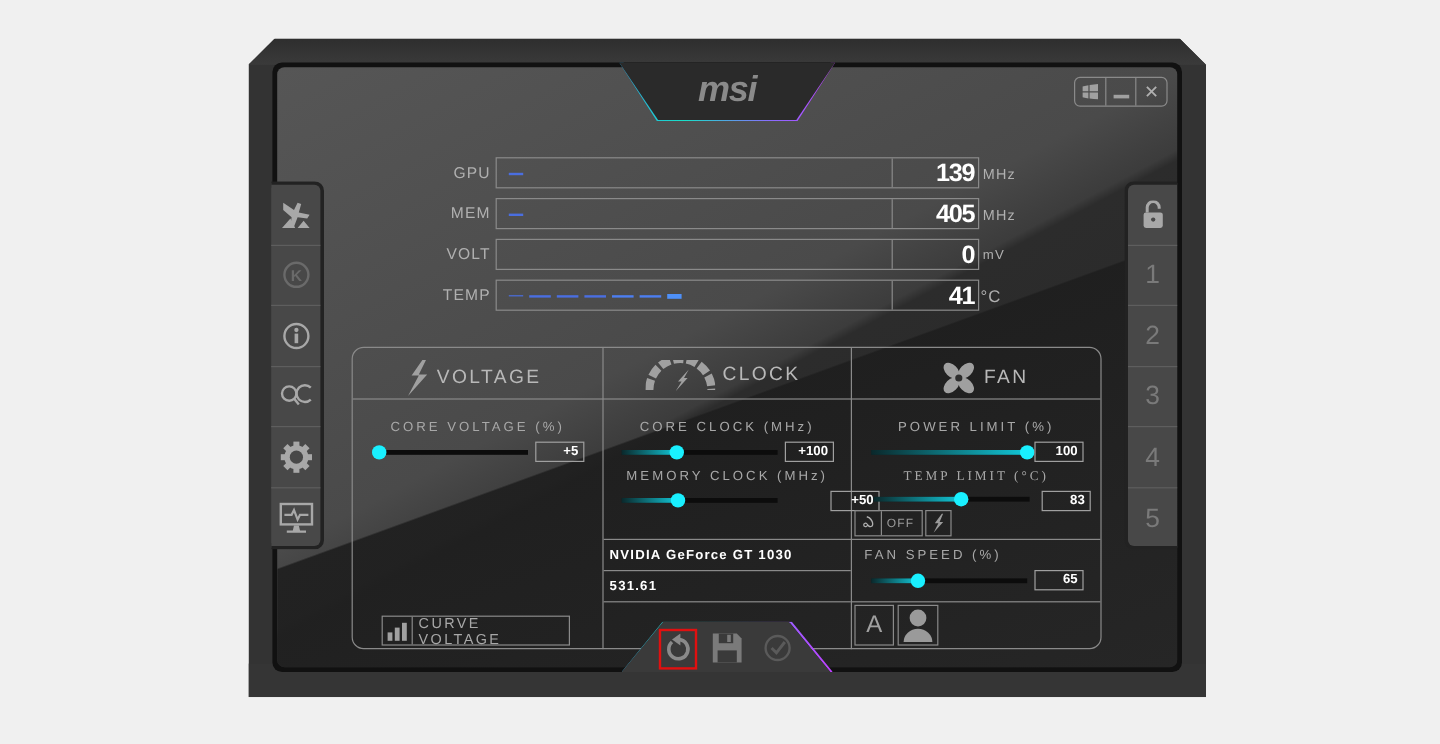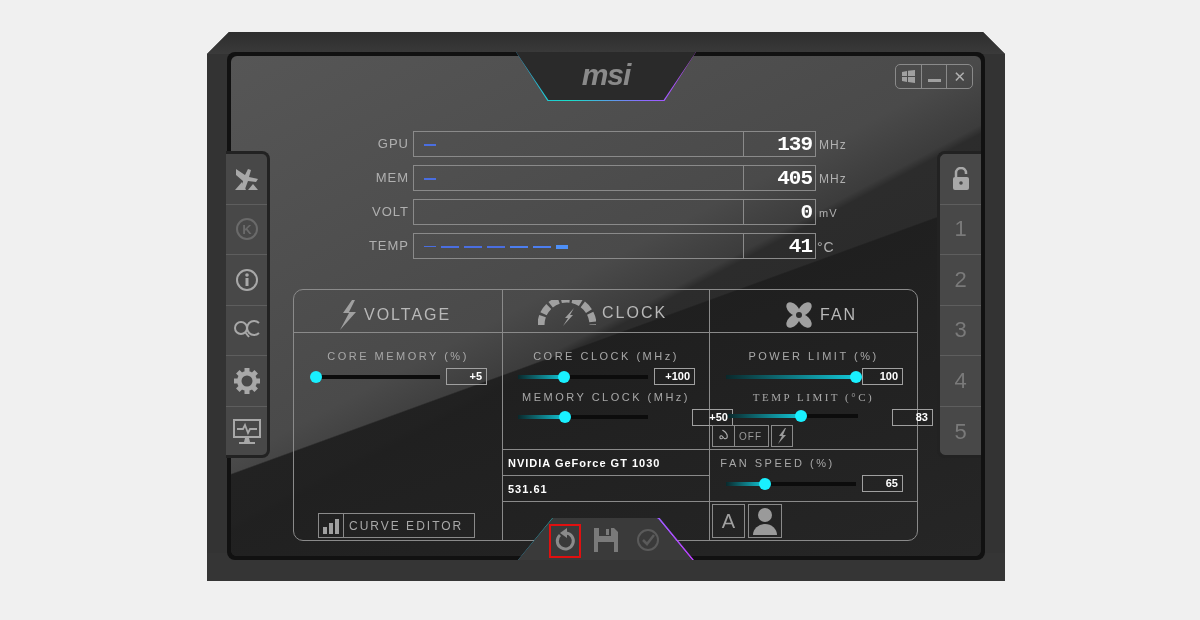--- a/index.html
+++ b/index.html
@@ -28,21 +28,21 @@
   .side { position:absolute; width:44px; background:#484848; border-radius:8px; border:3px solid #222; }
   .side-left { left:226px; top:151px; height:307px; border-left:none; border-radius:0 8px 8px 0;}
   .side-right { left:937px; top:151px; height:307px; border-right:none; border-radius:8px 0 0 8px;}
   .side .item { height:50.5px; display:flex; align-items:center; justify-content:center; border-bottom:1px solid #5e5e5e; color:#a0a0a0; }
   .side .item:last-child { border-bottom:none; }
   .side-right .item { font-family:"Liberation Sans",sans-serif; font-size:22px; color:#7a7a7a; }
 
   .mon-label { position:absolute; width:70px; text-align:right; color:#b0b0b0; font-size:13px; letter-spacing:1px; font-family:"Liberation Sans",sans-serif; }
   .mon-bar { position:absolute; left:413px; width:403px; height:26px; border:1px solid #8a8a8a; }
   .mon-bar .sep { position:absolute; left:329px; top:0; bottom:0; width:1px; background:#8a8a8a; }
-  .mon-val { position:absolute; right:3px; top:1px; color:#fff; font-weight:bold; font-size:21px; font-family:Liberation Mono, monospace; letter-spacing:-1px; }
+  .mon-val { position:absolute; right:3px; top:1px; color:#fff; font-weight:bold; font-size:21px; font-family:Liberation Sans, sans-serif; letter-spacing:-1px; }
   .mon-unit { position:absolute; color:#b0b0b0; font-size:12px; letter-spacing:1px; font-family:"Liberation Sans",sans-serif; }
   .trace { position:absolute; top:12px; height:2px; background:#4a6ee0; }
 
   .panel { position:absolute; left:293px; top:289px; width:625px; height:252px; border:1px solid #8a8a8a; border-radius:10px; }
   .vline { position:absolute; width:1px; background:#8a8a8a; }
   .hline { position:absolute; height:1px; background:#8a8a8a; }
   .sec-title { position:absolute; top:300px; color:#b8b8b8; font-size:16px; letter-spacing:2px; font-family:"Liberation Sans",sans-serif; display:flex; align-items:center; gap:6px; }
   .slabel { position:absolute; color:#a8a8a8; font-size:11px; letter-spacing:2.5px; text-align:center; font-family:"Liberation Sans",sans-serif; }
   .track { position:absolute; height:4px; background:#0c0c0c; }
   .fill { position:absolute; left:0; top:0; height:4px; background:linear-gradient(90deg,rgba(0,200,220,0.15),#12c8d8); }
@@ -200,32 +200,32 @@
 <div class="hline" style="left:503px;top:475px;width:206px;"></div>
 <div class="hline" style="left:503px;top:501px;width:206px;"></div>
 <div class="hline" style="left:710px;top:501px;width:207px;"></div>
 
 <div class="sec-title" style="left:338px;">
   <svg width="20" height="30" viewBox="0 0 20 30">
       <path d="M14 0L5 13h6L2 30l16-18h-7l6-12z" fill="#a0a0a0"></path>
     </svg>
   <span>VOLTAGE</span>
 </div>
-<div class="slabel" style="left:294px;top:350px;width:208px;">CORE MEMORY  (%)</div>
+<div class="slabel" style="left:294px;top:350px;width:208px;">CORE VOLTAGE  (%)</div>
 <div class="track" style="left:316px;top:375px;width:124px;">
   <div class="knob" style="left:-6px;"></div>
 </div>
 <div class="vbox" style="left:446px;top:368px;">+5</div>
 <div class="btnbox" style="left:318px;top:513px;width:157px;height:25px;justify-content:flex-start;">
   <span style="width:25px;height:23px;border-right:1px solid #8a8a8a;display:flex;align-items:flex-end;justify-content:center;gap:2px;padding-bottom:3px;">
     <i style="display:block;width:4px;height:7px;background:#a0a0a0;"></i>
       <i style="display:block;width:4px;height:11px;background:#a0a0a0;"></i>
       <i style="display:block;width:4px;height:15px;background:#a0a0a0;"></i>
   </span>
-  <span style="padding-left:5px;font-size:12px;letter-spacing:2px;color:#a8a8a8;">CURVE EDITOR</span>
+  <span style="padding-left:5px;font-size:12px;letter-spacing:2px;color:#a8a8a8;">CURVE VOLTAGE</span>
 </div>
 
 <div class="sec-title" style="left:538px;">
   <svg width="58" height="26" viewBox="0 0 58 26">
       <path d="M3 25A26 26 0 0 1 55 25" stroke="#a0a0a0" stroke-width="7" fill="none" stroke-dasharray="9 2.5"></path>
       <path d="M36 8l-9 10 3 0-5 8 10-11h-3z" fill="#a0a0a0"></path>
     </svg>
   <span>CLOCK</span>
 </div>
 <div class="slabel" style="left:503px;top:350px;width:206px;">CORE CLOCK (MHz)</div>
@@ -259,21 +259,21 @@
 <div class="track" style="left:726px;top:375px;width:130px;">
   <div class="fill" style="width:100%;"></div>
   <div class="knob" style="left:124px;"></div>
 </div>
 <div class="vbox" style="left:862px;top:368px;">100</div>
 <div class="slabel" style="left:710px;top:391px;width:207px;font-family:Liberation Serif, serif;">TEMP LIMIT (°C)</div>
 <div class="track" style="left:728px;top:414px;width:130px;">
   <div class="fill" style="width:56%;"></div>
   <div class="knob" style="left:67px;"></div>
 </div>
-<div class="vbox" style="left:892px;top:409px;">83</div>
+<div class="vbox" style="left:868px;top:409px;">83</div>
 
 <div class="btnbox" style="left:712px;top:425px;width:57px;height:22px;justify-content:flex-start;">
   <span style="width:22px;height:20px;border-right:1px solid #8a8a8a;display:flex;align-items:center;justify-content:center;font-size:13px;color:#b0b0b0;">ఎ</span>
   <span style="padding-left:4px;font-size:10px;letter-spacing:1px;">OFF</span>
 </div>
 <div class="btnbox" style="left:771px;top:425px;width:22px;height:22px;">
   <svg width="10" height="16" viewBox="0 0 10 16">
       <path d="M8 0L2 8h3L1 16l8-9H6l3-7z" fill="#9a9a9a"></path>
     </svg>
 </div>

